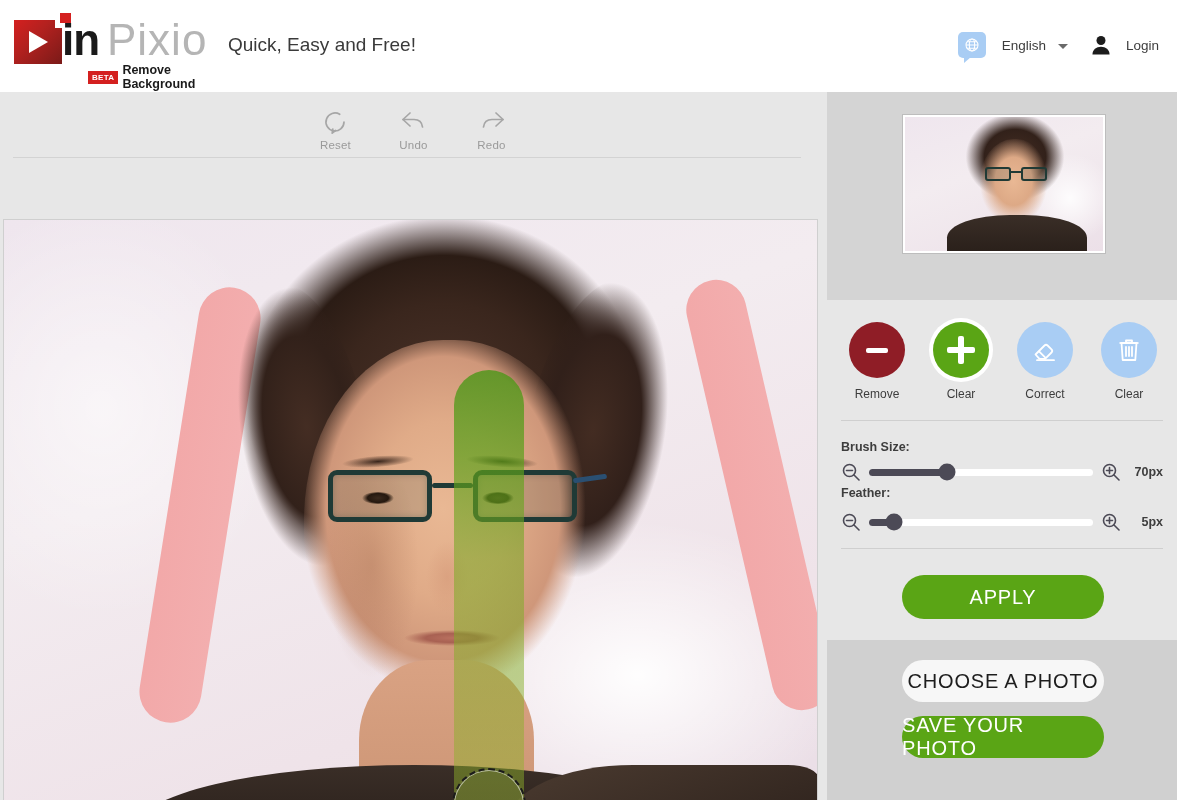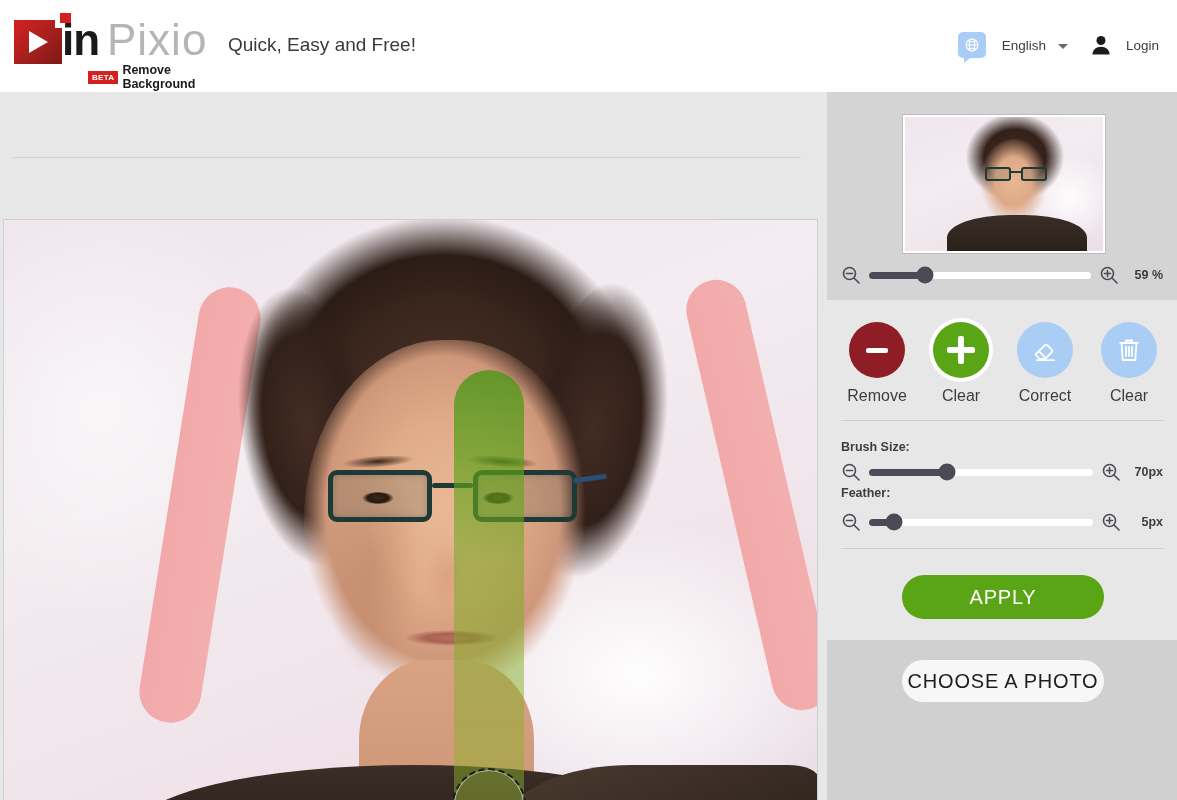--- a/index.html
+++ b/index.html
@@ -322,21 +322,21 @@
   .tool-item { width: 74px; display: flex; flex-direction: column; align-items: center; }
   .circ {
     width: 56px; height: 56px; border-radius: 50%;
     display: flex; align-items: center; justify-content: center;
     position: relative;
   }
   .circ.remove  { background: #8f1d26; }
   .circ.keep    { background: #5aa515; box-shadow: 0 0 0 4px #ffffff; }
   .circ.correct { background: #a9cdf4; }
   .circ.clear   { background: #a9cdf4; }
-  .circ-lbl { margin-top: 9px; font-size: 16px; color: #3d3d3d; }
+  .circ-lbl { margin-top: 9px; font-size: 12px; color: #3d3d3d; }
   .minus { width: 22px; height: 5px; background: #ffffff; border-radius: 2px; }
   .plus-h { position: absolute; width: 28px; height: 6px; background: #fff; border-radius: 2px; }
   .plus-v { position: absolute; width: 6px; height: 28px; background: #fff; border-radius: 2px; }
 
   .hr {
     position: absolute; left: 841px; width: 322px; height: 1px; background: #cfcfcf;
   }
   .lbl-small {
     position: absolute; left: 841px; font-size: 12.5px; color: #3d3d3d; font-weight: bold;
   }
@@ -401,20 +401,47 @@
       <svg class="user-glyph" viewBox="0 0 20 22" fill="#1c1c1c">
         <circle cx="10" cy="6" r="5"></circle>
         <path d="M0.5 21.5c0-5.2 4.3-8.5 9.5-8.5s9.5 3.3 9.5 8.5z"></path>
       </svg>
       <span class="login-label">Login</span>
     </div>
   </div>
 
   <div class="editor">
 
+    <div class="toolbar">
+
+      <div class="tool-btn">
+        <svg width="30" height="28" viewBox="0 0 30 28" fill="none" stroke="#a6a6a6" stroke-width="1.7">
+          <path d="M23 14a9 9 0 1 1-4.3-7.7" stroke-linecap="round"></path>
+          <path d="M14.5 22.5l-3.3 2.6 0.6-4.1" stroke-linecap="round" stroke-linejoin="round"></path>
+        </svg>
+        <span class="tool-lbl">Reset</span>
+      </div>
+
+      <div class="tool-btn">
+        <svg width="30" height="28" viewBox="0 0 30 28" fill="none" stroke="#a6a6a6" stroke-width="1.7">
+          <path d="M11 5L4 11.5 11 18" stroke-linecap="round" stroke-linejoin="round"></path>
+          <path d="M4 11.5h11c5 0 8 3 8.5 7.5" stroke-linecap="round"></path>
+        </svg>
+        <span class="tool-lbl">Undo</span>
+      </div>
+
+      <div class="tool-btn">
+        <svg width="30" height="28" viewBox="0 0 30 28" fill="none" stroke="#a6a6a6" stroke-width="1.7">
+          <path d="M19 5l7 6.5L19 18" stroke-linecap="round" stroke-linejoin="round"></path>
+          <path d="M26 11.5H15c-5 0-8 3-8.5 7.5" stroke-linecap="round"></path>
+        </svg>
+        <span class="tool-lbl">Redo</span>
+      </div>
+
+    </div>
     <div class="tb-divider"></div>
 
     <div class="canvas">
       <div class="photo">
         <div class="bg-wall"></div>
         <div class="pink-stroke pl"></div>
         <div class="pink-stroke pr"></div>
         <div class="hair"></div>
         <div class="hair-l"></div>
         <div class="hair-r"></div>
@@ -454,37 +481,20 @@
               <div class="t-lens r"></div>
               <div class="t-bridge"></div>
             </div>
           <div class="t-body"></div>
         </div>
       </div>
     </div>
     <div class="panel-bottom"></div>
   </div>
 
-  <div class="zoom-row slider-row">
-    <svg class="mag" viewBox="0 0 20 20" fill="none" stroke="#4c4a56" stroke-width="1.6">
-      <circle cx="8.5" cy="8.5" r="6"></circle>
-        <path d="M13 13l5 5" stroke-linecap="round"></path>
-        <path d="M5.5 8.5h6" stroke-linecap="round"></path>
-    </svg>
-    <div class="track">
-      <div class="fill" id="zoomFill" style="width: 25%;"></div>
-      <div class="knob" id="zoomKnob" style="left: 25%;"></div>
-    </div>
-    <svg class="mag" viewBox="0 0 20 20" fill="none" stroke="#4c4a56" stroke-width="1.6">
-      <circle cx="8.5" cy="8.5" r="6"></circle>
-        <path d="M13 13l5 5" stroke-linecap="round"></path>
-        <path d="M5.5 8.5h6M8.5 5.5v6" stroke-linecap="round"></path>
-    </svg>
-    <span class="sval">59 %</span>
-  </div>
 
   <div class="tools-row">
     <div class="tool-item">
       <div class="circ remove">
           <div class="minus"></div>
         </div>
       <span class="circ-lbl">Remove</span>
     </div>
     <div class="tool-item">
       <div class="circ keep">
@@ -554,14 +564,15 @@
         <path d="M13 13l5 5" stroke-linecap="round"></path>
         <path d="M5.5 8.5h6M8.5 5.5v6" stroke-linecap="round"></path>
     </svg>
     <span class="sval">5px</span>
   </div>
 
   <div class="hr" style="top:548px"></div>
 
   <div class="btn btn-apply">APPLY</div>
   <div class="btn btn-choose">CHOOSE A PHOTO</div>
+  <div class="btn btn-save">SAVE YOUR PHOTO</div>
 
 </div>
 
 </body></html>

